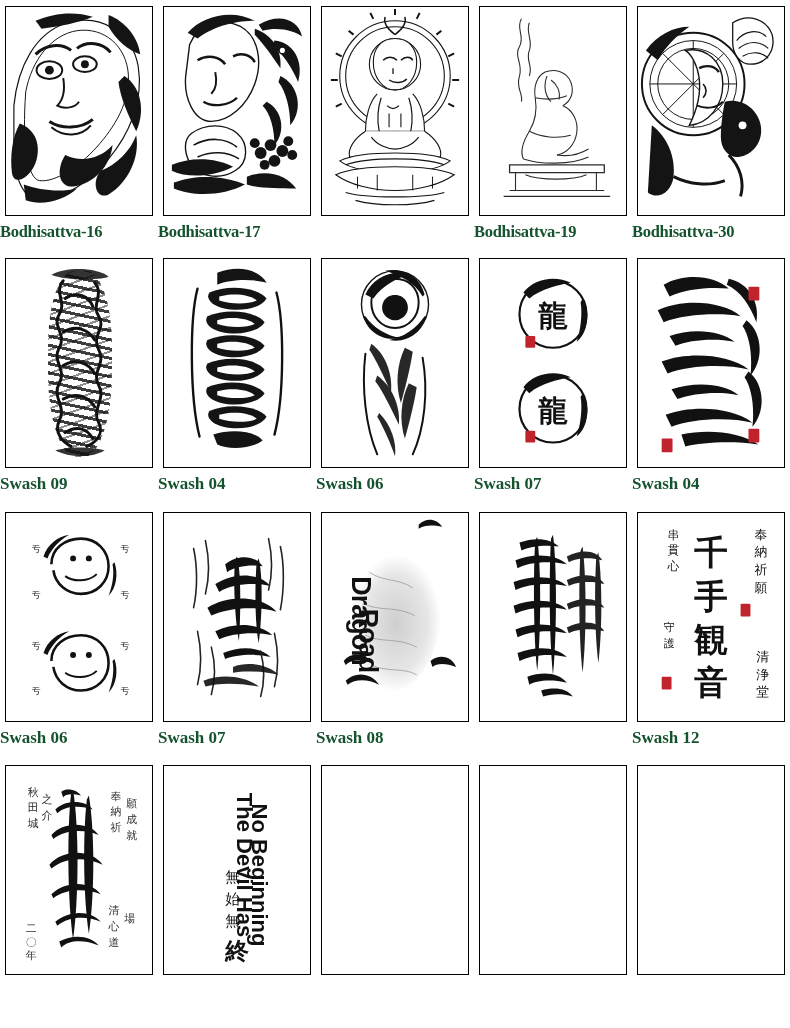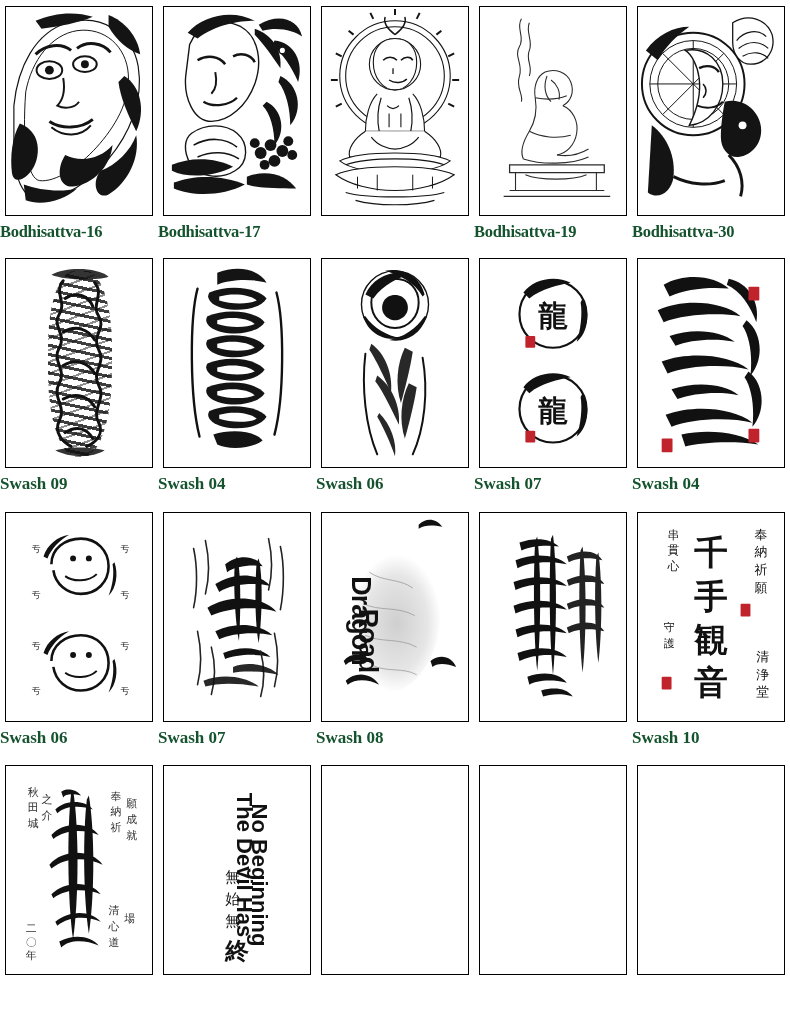--- a/index.html
+++ b/index.html
@@ -510,21 +510,21 @@
             <text x="120" y="186" font-size="13">堂</text>
             <text x="26" y="120" font-size="11">守</text>
             <text x="26" y="136" font-size="11">護</text>
           </g>
           <g fill="#c0232b">
             <rect x="104" y="92" width="10" height="13" rx="1"></rect>
             <rect x="24" y="166" width="10" height="13" rx="1"></rect>
           </g>
         </svg>
       </div>
-      <div class="caption">Swash 10</div>
+      <div class="caption">Swash 12</div>
     </div>
   </div>
 
   <div class="row-spacer"></div>
 
   <div class="row">
 
     <div class="cell">
       <div class="thumb">
         <svg class="art" viewBox="0 0 148 210">

